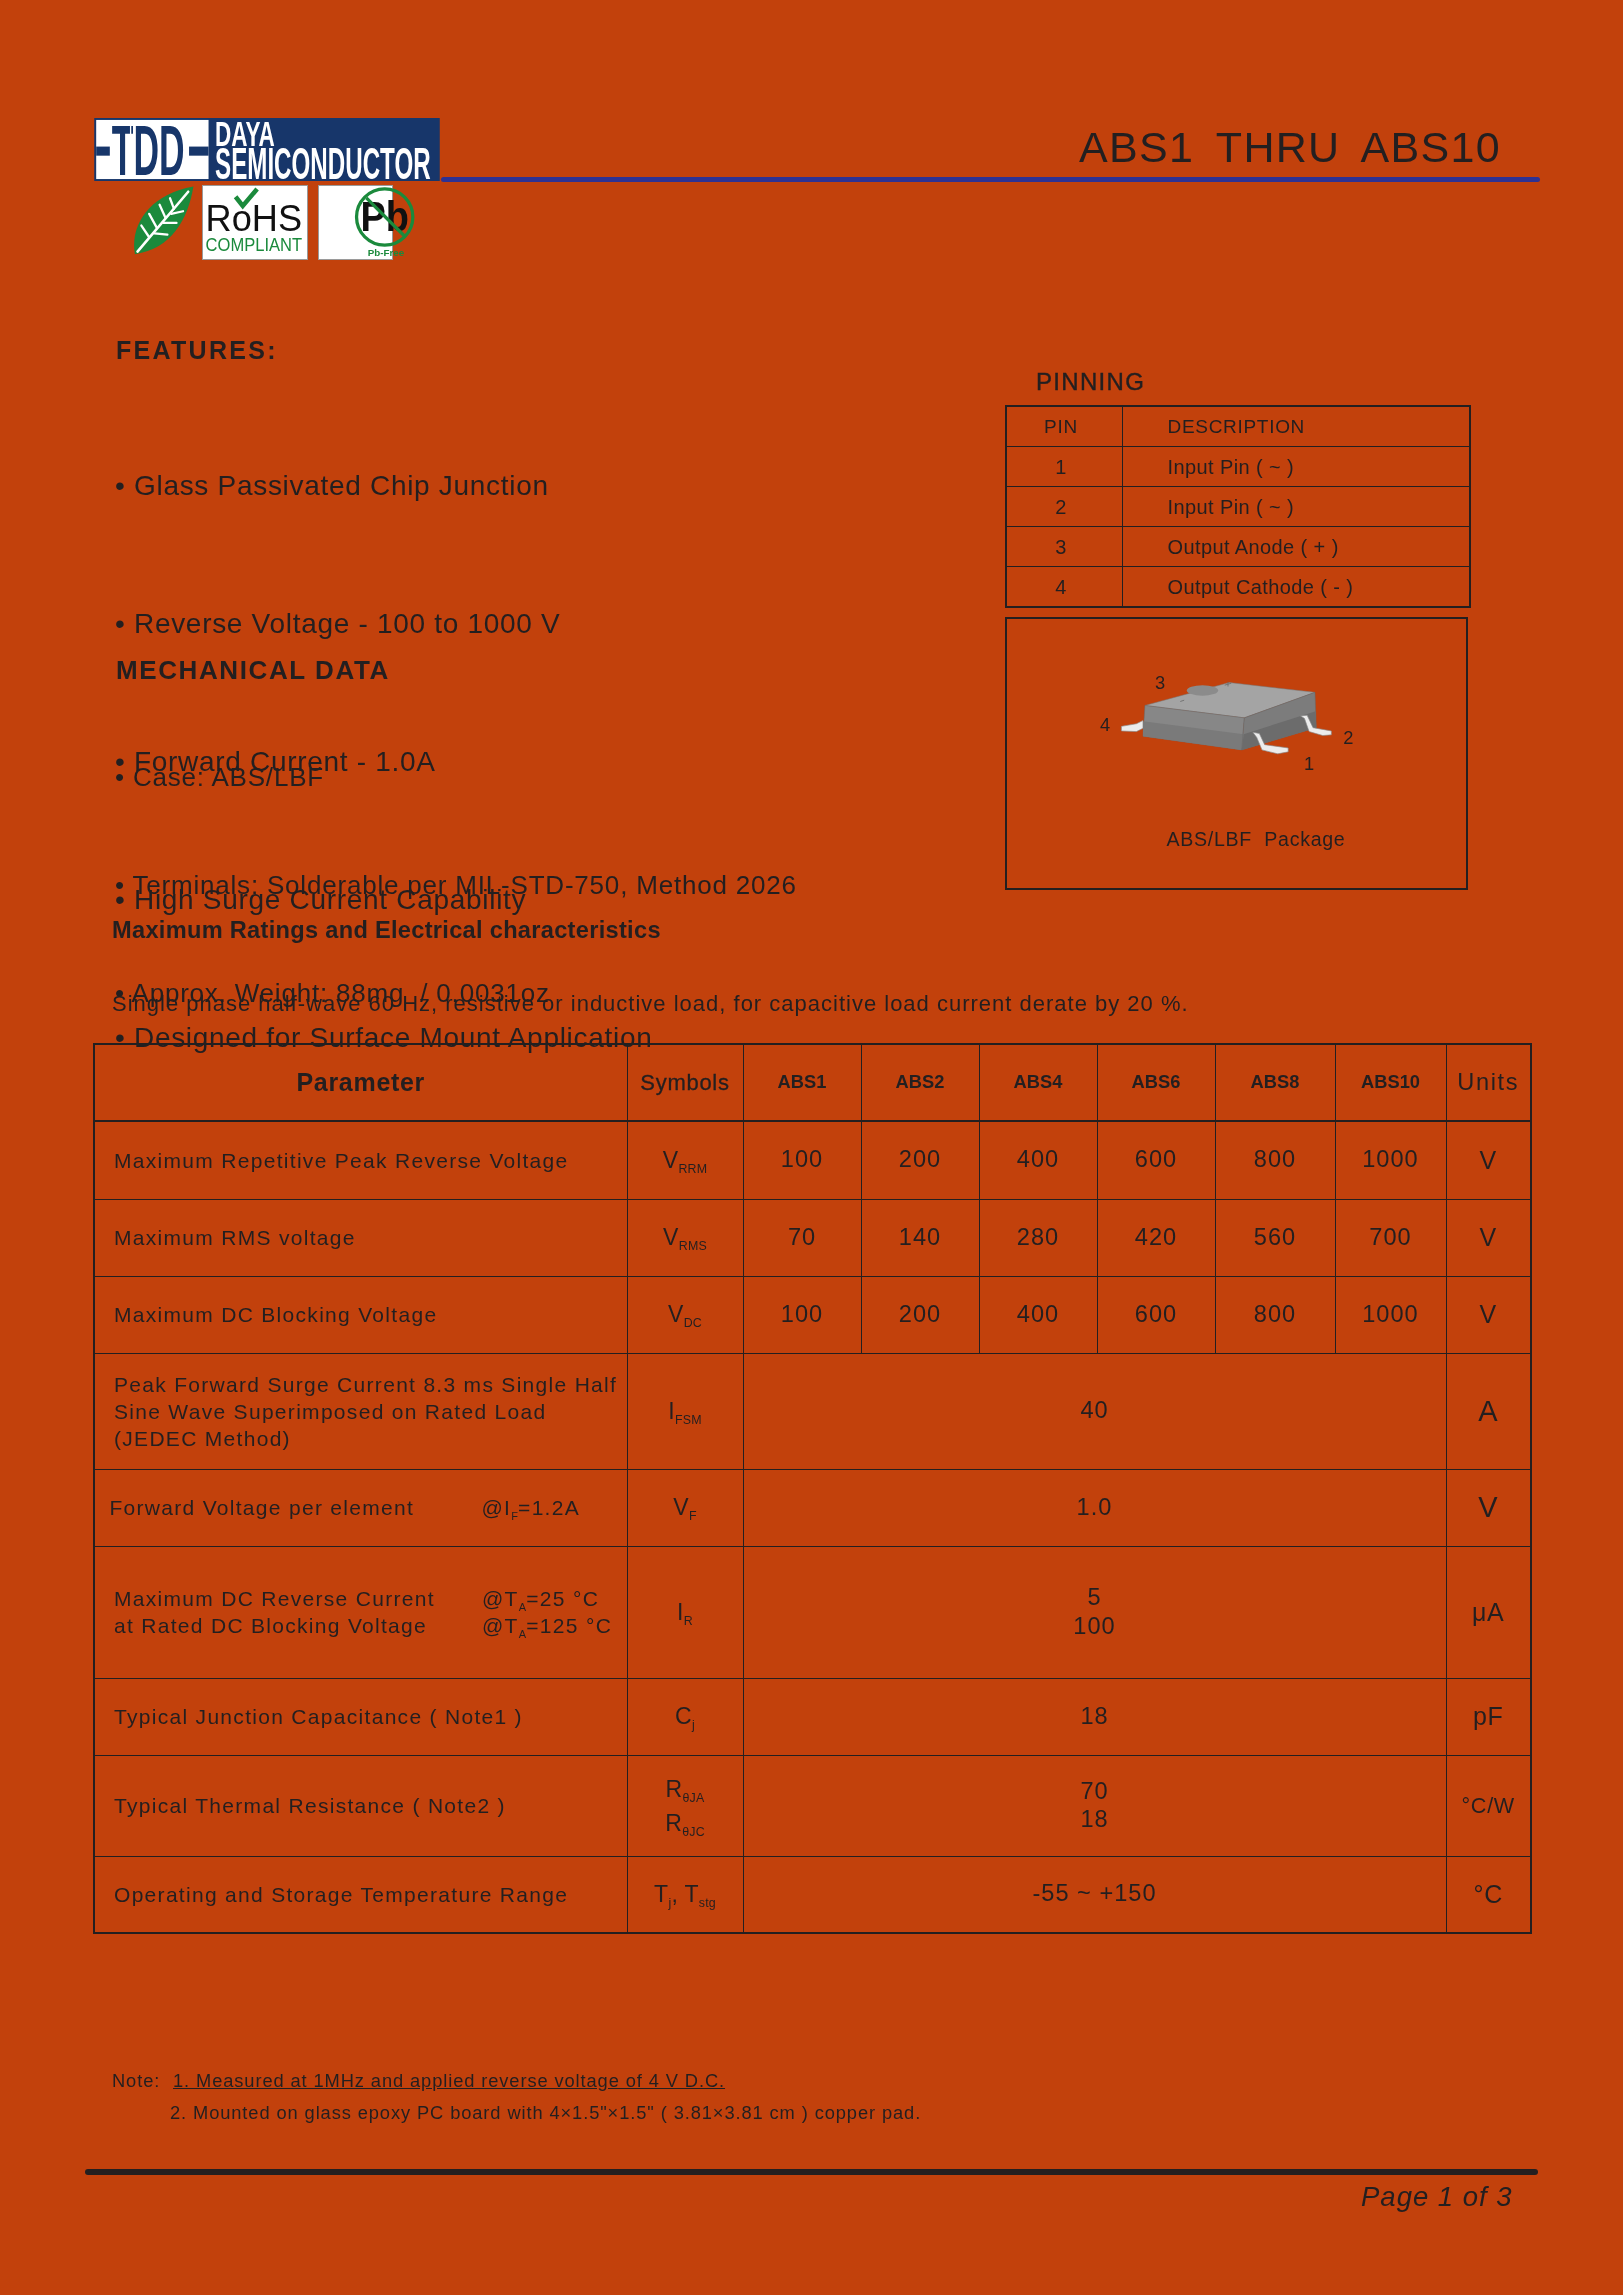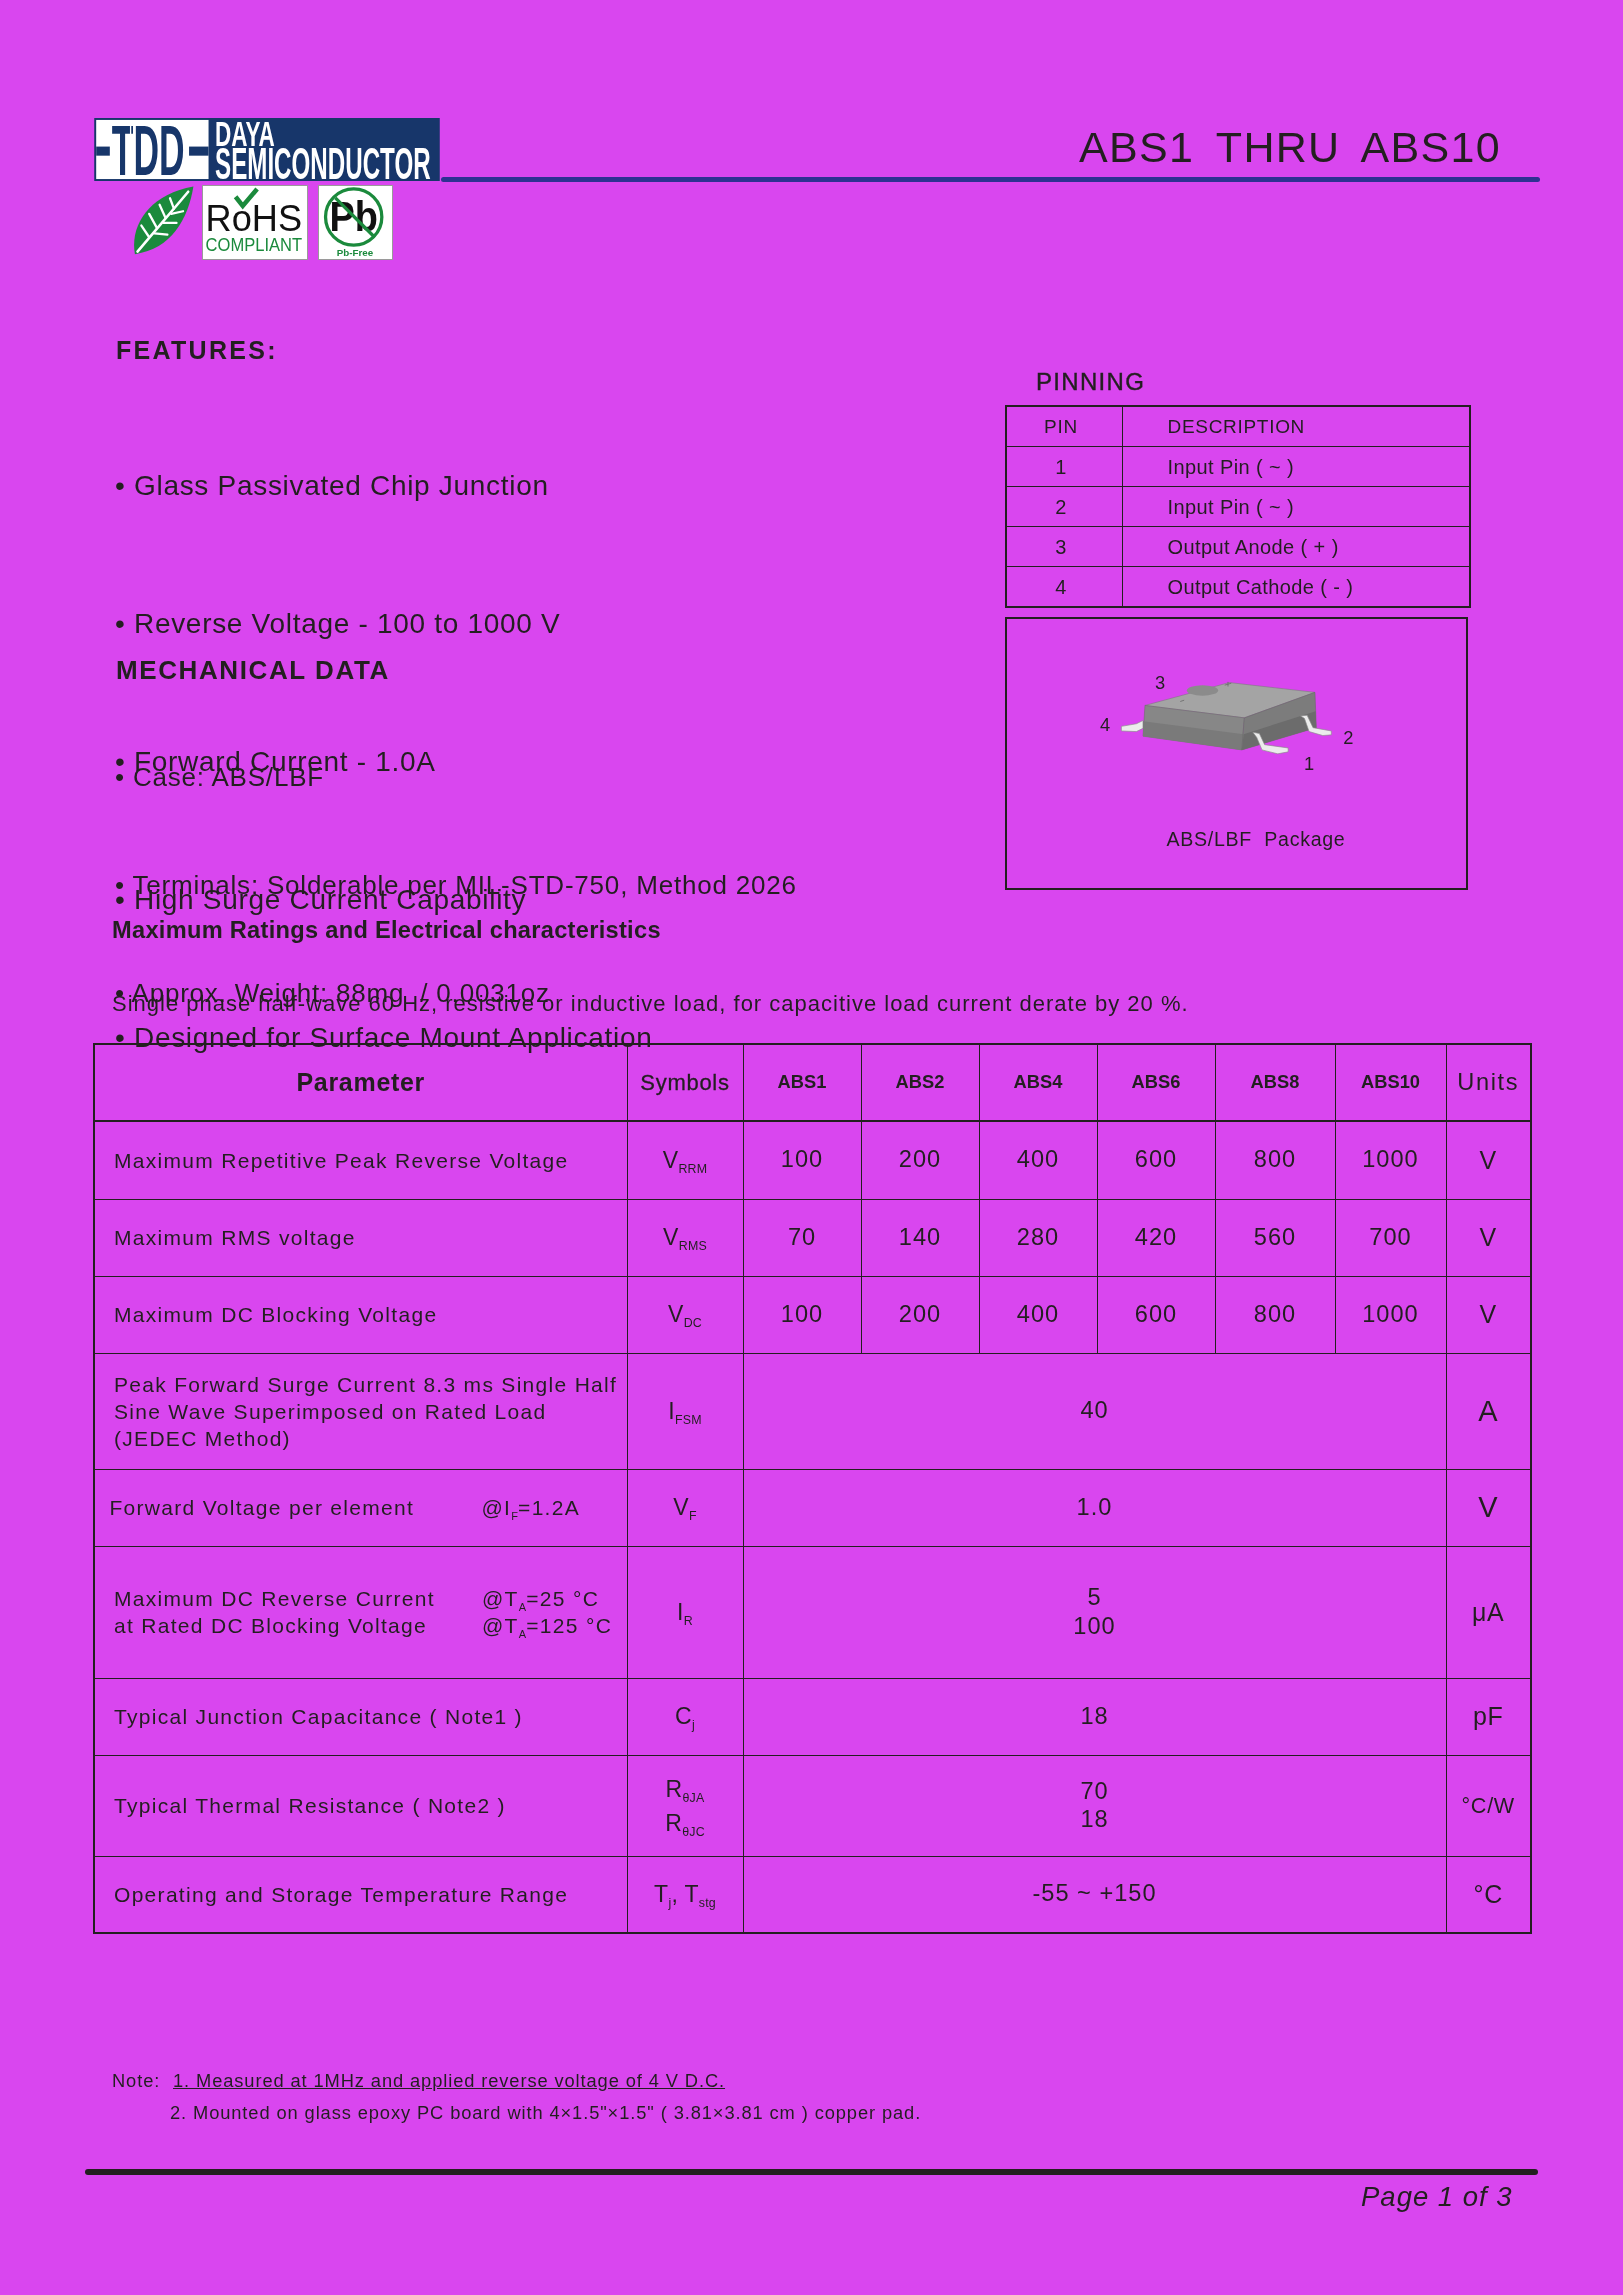--- a/index.html
+++ b/index.html
@@ -1,27 +1,27 @@
 <!DOCTYPE html>
 <html style="font-size:10.5px"><head>
 <meta charset="utf-8">
 <style>
   html, body { margin: 0; padding: 0; background: #ffffff; }
   #page {
-    position: relative; width: 1623px; height: 2295px; background: #d946ef; overflow: hidden;
+    position: relative; width: 1623px; height: 2295px; background: #c2410c; overflow: hidden;
     font-family: "Liberation Sans", sans-serif; color: #231f20;
   }
   .abs { position: absolute; white-space: pre; line-height: 1; }
   .semi { -webkit-text-stroke: 0.4px #231f20; }
 
   
   #logo { position: absolute; left: 93px; top: 118px; width: 348px; height: 63px; }
   #leaf { position: absolute; left: 131px; top: 185px; width: 65px; height: 72px; }
   #rohs-badge { position: absolute; left: 202px; top: 185px; width: 106px; height: 75px; border: 1.3px solid #9a9a9a; box-sizing: border-box; background: #fff; }
-  #pb-badge { position: absolute; left: 318px; top: 185px; width: 75px; height: 75px; border: 1.3px solid #9a9a9a; box-sizing: border-box; background: #fff; }
+  #pb-badge { position: absolute; left: 318px; top: 185px; width: 75px; height: 75px; border: 1.3px solid #9a9a9a; box-sizing: border-box; background: #fff; padding-left: 31px; }
   #title { left: 1079px; top: 126px; font-size: 43px; letter-spacing: 1.3px; word-spacing: 9.2px; }
   #header-rule { position: absolute; left: 441px; top: 177px; width: 1099px; height: 5.2px; background: #2e3192; border-radius: 2.6px; }
 
   #subtitle { left: 114px; top: 278px; font-size: 27px; letter-spacing: 0.2px; }
   #features-heading { left: 116px; top: 338px; font-size: 25px; font-weight: bold; letter-spacing: 2.3px; }
   #features-list { position: absolute; left: 115px; top: 371px; font-size: 28px; line-height: 46px; letter-spacing: 0.7px; white-space: pre; }
   #mech-heading { left: 116px; top: 657px; font-size: 26px; font-weight: bold; letter-spacing: 1.6px; }
   #mech-list { position: absolute; left: 115px; top: 687px; font-size: 26px; line-height: 36px; letter-spacing: 0.8px; white-space: pre; }
 
   

